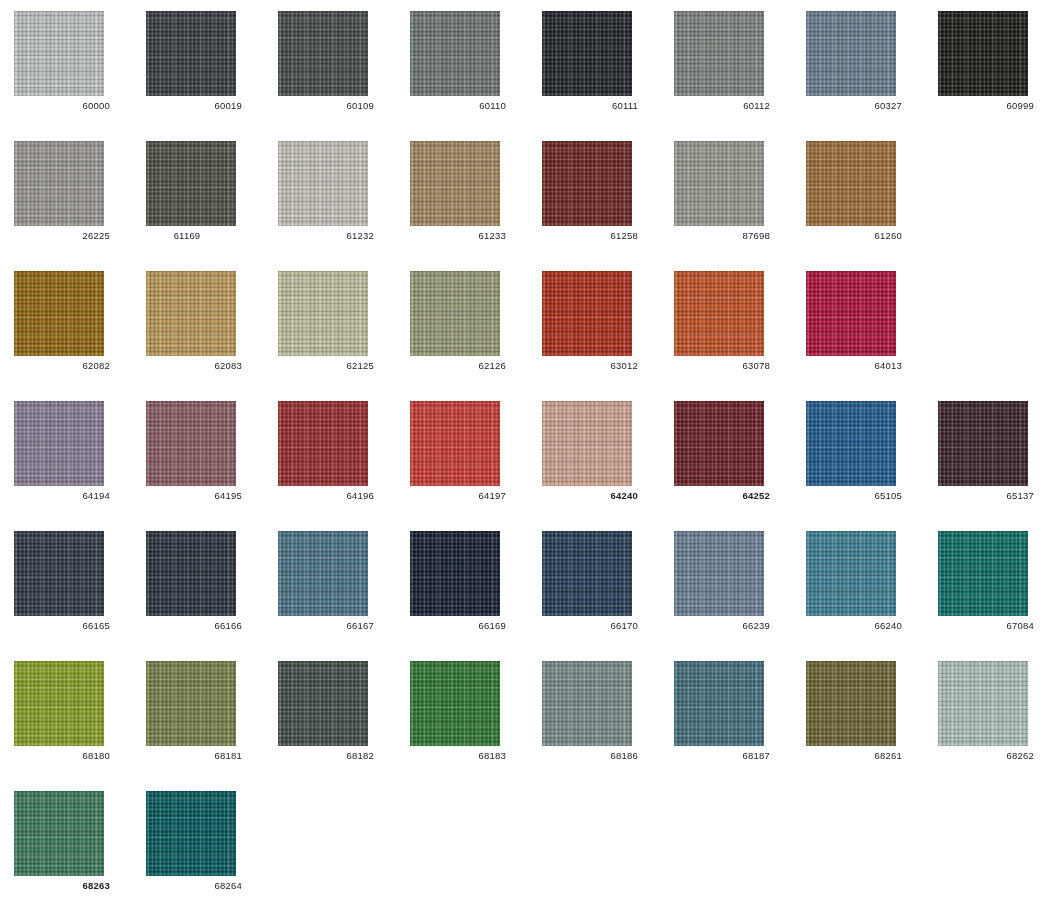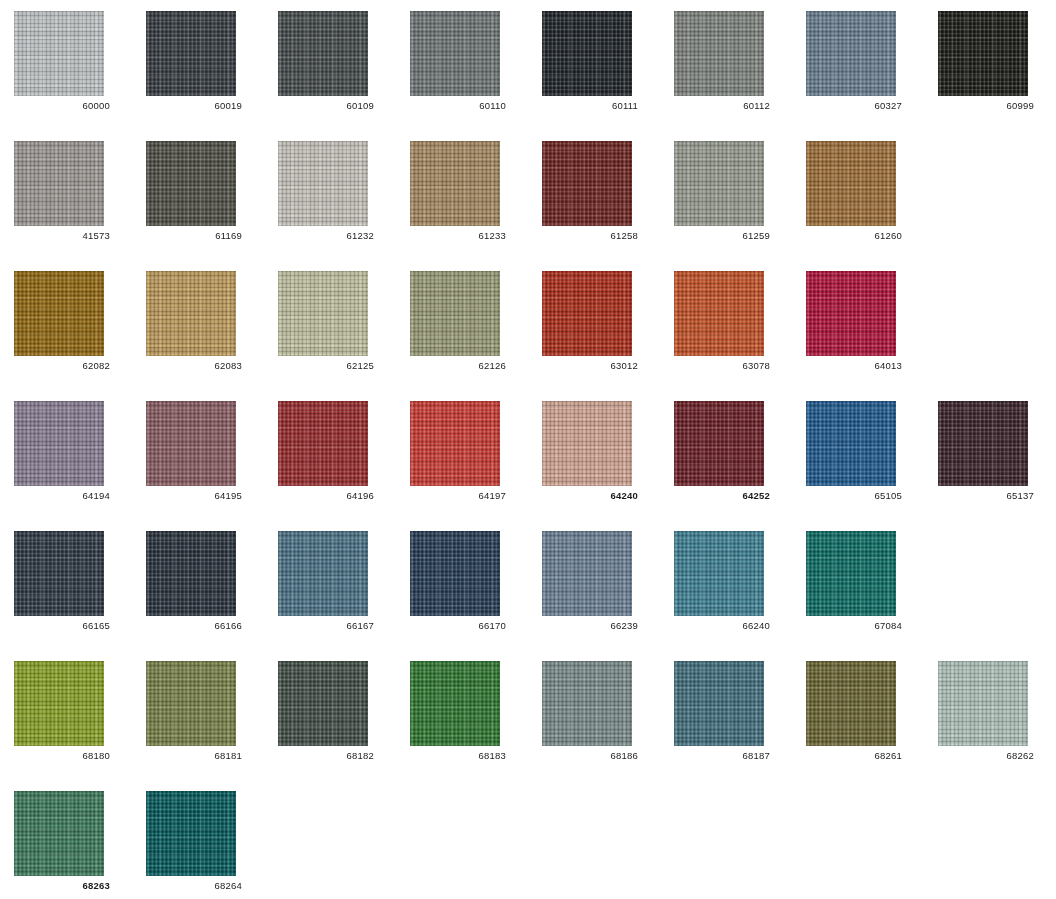--- a/index.html
+++ b/index.html
@@ -159,41 +159,41 @@
         <div class="swatch-label" style="color: rgb(28, 28, 28);">60327</div>
       </div>
       <div class="swatch-cell">
         <div class="swatch-chip" style="background-color: rgb(27, 27, 22);"></div>
         <div class="swatch-label" style="color: rgb(28, 28, 28);">60999</div>
       </div>
     </div>
     <div class="swatch-row">
       <div class="swatch-cell">
         <div class="swatch-chip" style="background-color: rgb(157, 154, 149);"></div>
-        <div class="swatch-label" style="color: rgb(28, 28, 28);">41573</div>
+        <div class="swatch-label" style="color: rgb(28, 28, 28);">26225</div>
       </div>
       <div class="swatch-cell">
         <div class="swatch-chip" style="background-color: rgb(79, 79, 70);"></div>
-        <div class="swatch-label" style="color: rgb(28, 28, 28);">61169</div>
+        <div class="swatch-label" style="color: rgb(28, 28, 28); text-align: center;">61169</div>
       </div>
       <div class="swatch-cell">
         <div class="swatch-chip" style="background-color: rgb(202, 199, 191);"></div>
         <div class="swatch-label" style="color: rgb(28, 28, 28);">61232</div>
       </div>
       <div class="swatch-cell">
         <div class="swatch-chip" style="background-color: rgb(167, 138, 97);"></div>
         <div class="swatch-label" style="color: rgb(28, 28, 28);">61233</div>
       </div>
       <div class="swatch-cell">
         <div class="swatch-chip" style="background-color: rgb(110, 36, 32);"></div>
         <div class="swatch-label" style="color: rgb(28, 28, 28);">61258</div>
       </div>
       <div class="swatch-cell">
         <div class="swatch-chip" style="background-color: rgb(152, 157, 146);"></div>
-        <div class="swatch-label" style="color: rgb(28, 28, 28);">61259</div>
+        <div class="swatch-label" style="color: rgb(28, 28, 28);">87698</div>
       </div>
       <div class="swatch-cell">
         <div class="swatch-chip" style="background-color: rgb(160, 111, 56);"></div>
         <div class="swatch-label" style="color: rgb(28, 28, 28);">61260</div>
       </div>
     </div>
     <div class="swatch-row">
       <div class="swatch-cell">
         <div class="swatch-chip" style="background-color: rgb(147, 105, 15);"></div>
         <div class="swatch-label" style="color: rgb(28, 28, 28);">62082</div>
@@ -262,20 +262,24 @@
         <div class="swatch-chip" style="background-color: rgb(46, 56, 69);"></div>
         <div class="swatch-label" style="color: rgb(28, 28, 28);">66165</div>
       </div>
       <div class="swatch-cell">
         <div class="swatch-chip" style="background-color: rgb(41, 50, 61);"></div>
         <div class="swatch-label" style="color: rgb(28, 28, 28); text-align: right;">66166</div>
       </div>
       <div class="swatch-cell">
         <div class="swatch-chip" style="background-color: rgb(75, 115, 136);"></div>
         <div class="swatch-label" style="color: rgb(28, 28, 28);">66167</div>
+      </div>
+      <div class="swatch-cell">
+        <div class="swatch-chip" style="background-color: rgb(20, 30, 48);"></div>
+        <div class="swatch-label" style="color: rgb(28, 28, 28);">66169</div>
       </div>
       <div class="swatch-cell">
         <div class="swatch-chip" style="background-color: rgb(37, 60, 85);"></div>
         <div class="swatch-label" style="color: rgb(28, 28, 28);">66170</div>
       </div>
       <div class="swatch-cell">
         <div class="swatch-chip" style="background-color: rgb(108, 129, 151);"></div>
         <div class="swatch-label" style="color: rgb(28, 28, 28);">66239</div>
       </div>
       <div class="swatch-cell">

